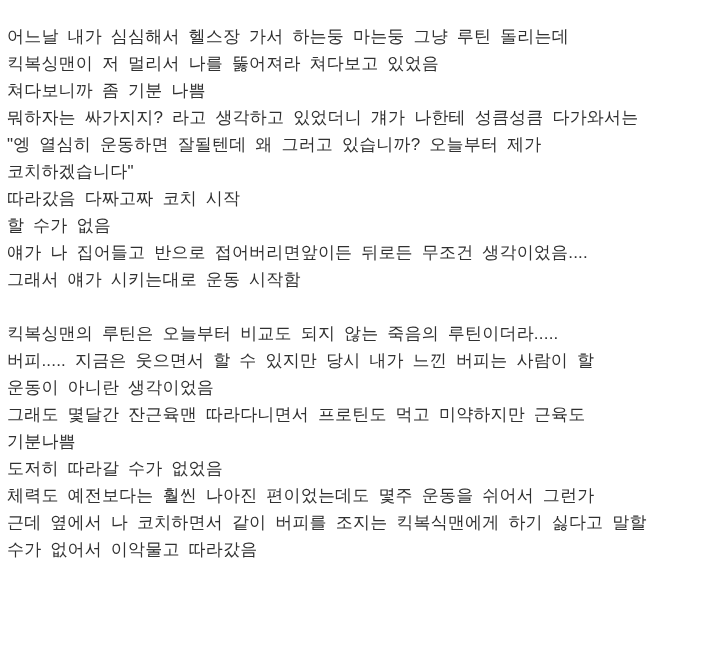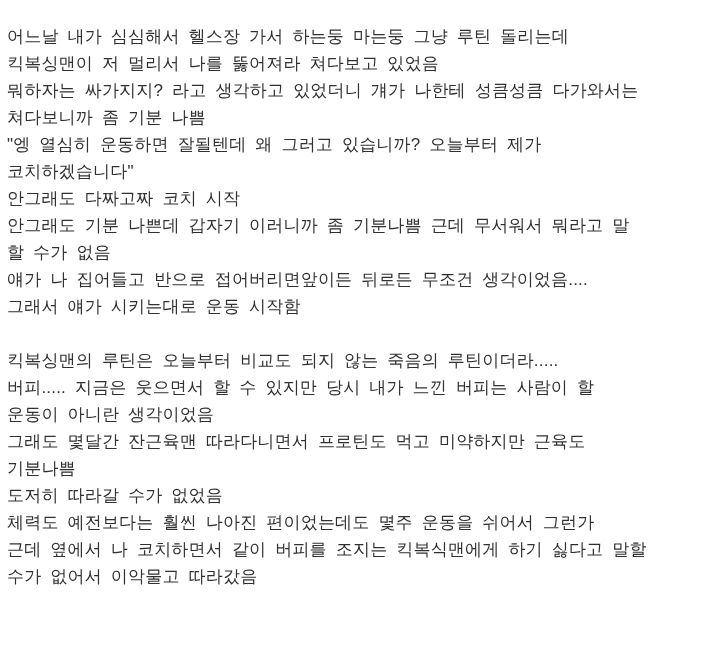--- a/index.html
+++ b/index.html
@@ -31,26 +31,25 @@
     white-space: nowrap;
     overflow: hidden;
   }
 </style>
 </head>
 <body style="background: rgb(255, 255, 255);">
 
 <div class="post-body" style="color: rgb(48, 48, 48);">
   <div class="text-line">어느날 내가 심심해서 헬스장 가서 하는둥 마는둥 그냥 루틴 돌리는데</div>
   <div class="text-line">킥복싱맨이 저 멀리서 나를 뚫어져라 쳐다보고 있었음</div>
+  <div class="text-line">쳐다보니까 좀 기분 나쁨</div>
   <div class="text-line">뭐하자는 싸가지지? 라고 생각하고 있었더니 걔가 나한테 성큼성큼 다가와서는</div>
-  <div class="text-line">쳐다보니까 좀 기분 나쁨</div>
   <div class="text-line">"엥 열심히 운동하면 잘될텐데 왜 그러고 있습니까? 오늘부터 제가</div>
   <div class="text-line">코치하겠습니다"</div>
-  <div class="text-line">안그래도 다짜고짜 코치 시작</div>
-  <div class="text-line">안그래도 기분 나쁜데 갑자기 이러니까 좀 기분나쁨 근데 무서워서 뭐라고 말</div>
+  <div class="text-line">따라갔음 다짜고짜 코치 시작</div>
   <div class="text-line">할 수가 없음</div>
   <div class="text-line">얘가 나 집어들고 반으로 접어버리면앞이든 뒤로든 무조건 생각이었음....</div>
   <div class="text-line">그래서 얘가 시키는대로 운동 시작함</div>
   <div class="text-line"></div>
   <div class="text-line">킥복싱맨의 루틴은 오늘부터 비교도 되지 않는 죽음의 루틴이더라.....</div>
   <div class="text-line">버피..... 지금은 웃으면서 할 수 있지만 당시 내가 느낀 버피는 사람이 할</div>
   <div class="text-line">운동이 아니란 생각이었음</div>
   <div class="text-line">그래도 몇달간 잔근육맨 따라다니면서 프로틴도 먹고 미약하지만 근육도</div>
   <div class="text-line">기분나쁨</div>
   <div class="text-line">도저히 따라갈 수가 없었음</div>

